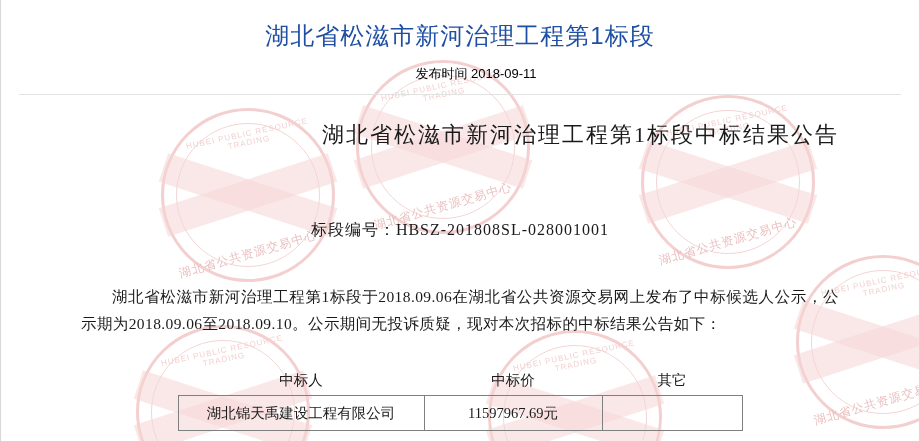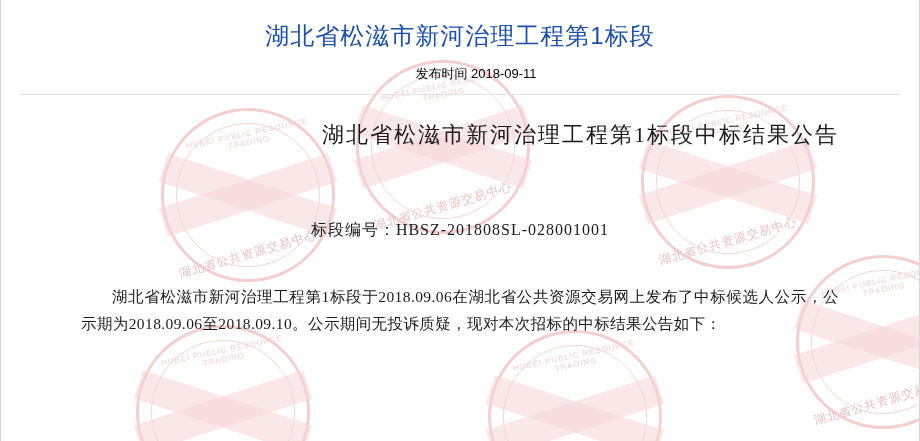--- a/index.html
+++ b/index.html
@@ -245,16 +245,32 @@
     <div class="divider"></div>
 
     <div class="body-area">
 
       <div class="announce-title">湖北省松滋市新河治理工程第1标段中标结果公告</div>
 
       <div class="bid-code">标段编号：HBSZ-201808SL-028001001</div>
 
       <div class="paragraph">湖北省松滋市新河治理工程第1标段于2018.09.06在湖北省公共资源交易网上发布了中标候选人公示，公示期为2018.09.06至2018.09.10。公示期间无投诉质疑，现对本次招标的中标结果公告如下：</div>
 
+      <table class="result-table">
+        <thead>
+          <tr>
+            <th class="col-1">中标人</th>
+            <th class="col-2">中标价</th>
+            <th class="col-3">其它</th>
+          </tr>
+        </thead>
+        <tbody>
+          <tr>
+            <td class="col-1">湖北锦天禹建设工程有限公司</td>
+            <td class="col-2">11597967.69元</td>
+            <td class="col-3"></td>
+          </tr>
+        </tbody>
+      </table>
 
     </div>
   </div>
 </div>
 
 </body></html>

